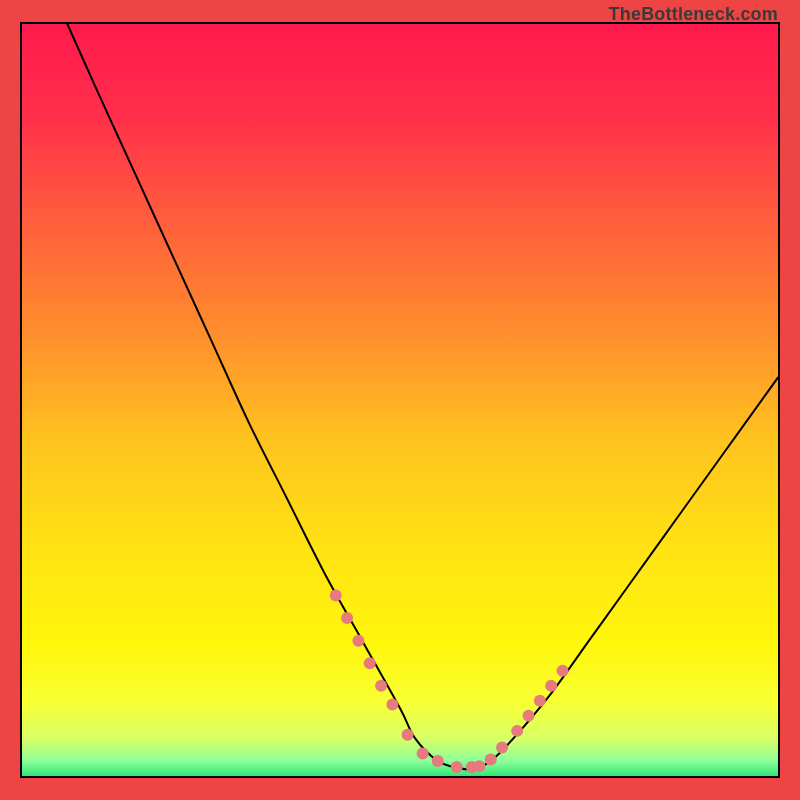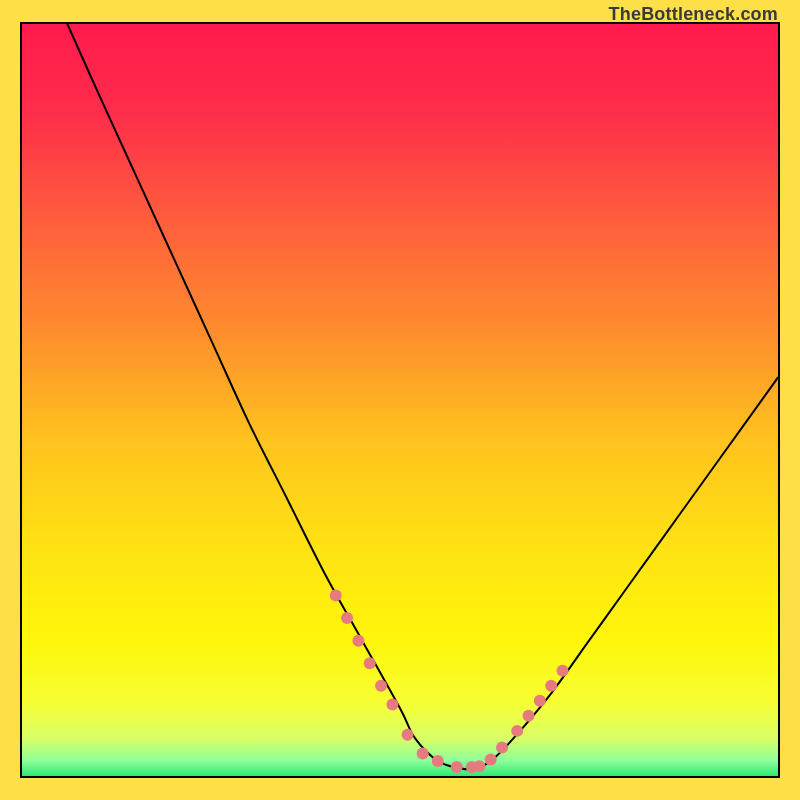--- a/index.html
+++ b/index.html
@@ -8,21 +8,21 @@
     width: 800px;
     height: 800px;
     background: #000;
     overflow: hidden;
     font-family: Arial, Helvetica, sans-serif;
   }
   .stage {
     position: relative;
     width: 800px;
     height: 800px;
-    background: #fde047;
+    background: #ef4444;
   }
   .frame {
     position: absolute;
     box-sizing: border-box;
   }
   .plot-area {
     position: absolute;
     overflow: hidden;
   }
   .gradient {

